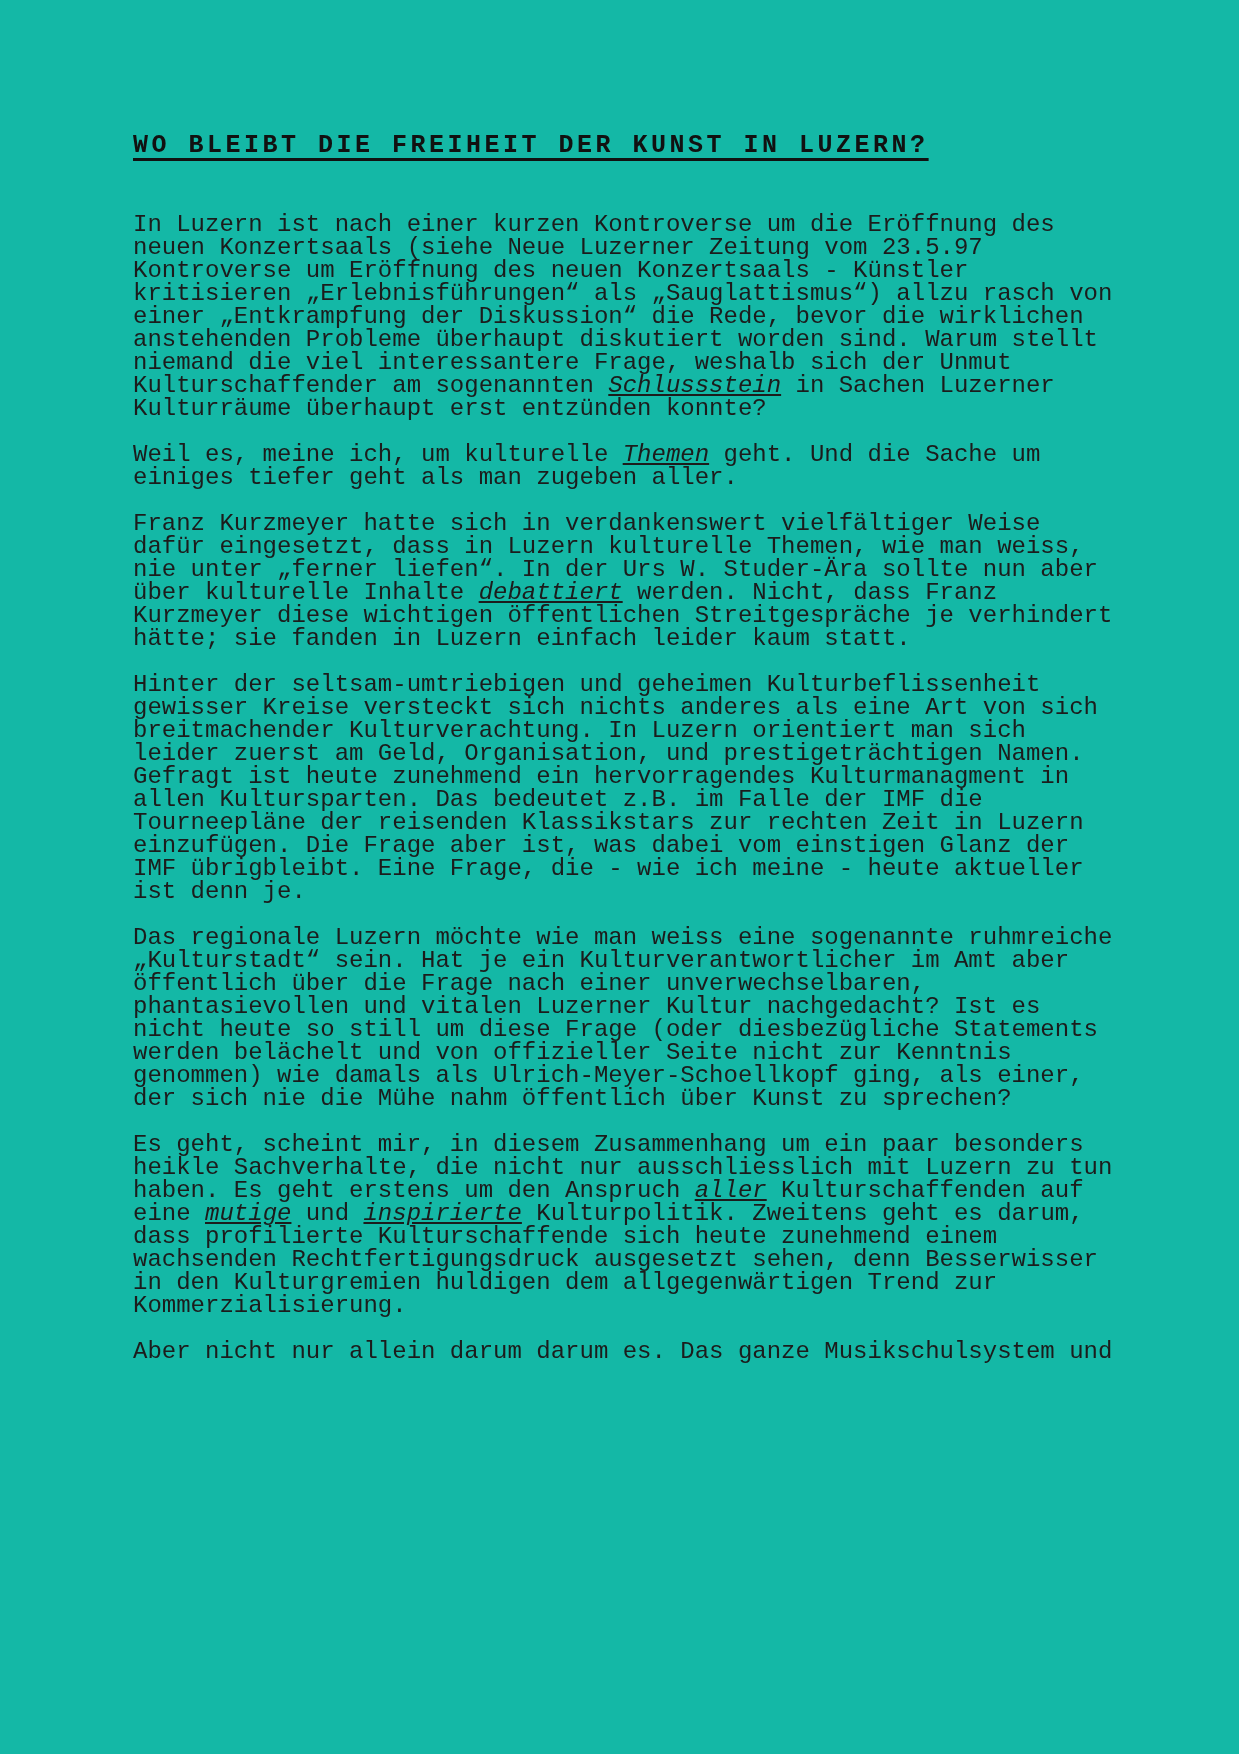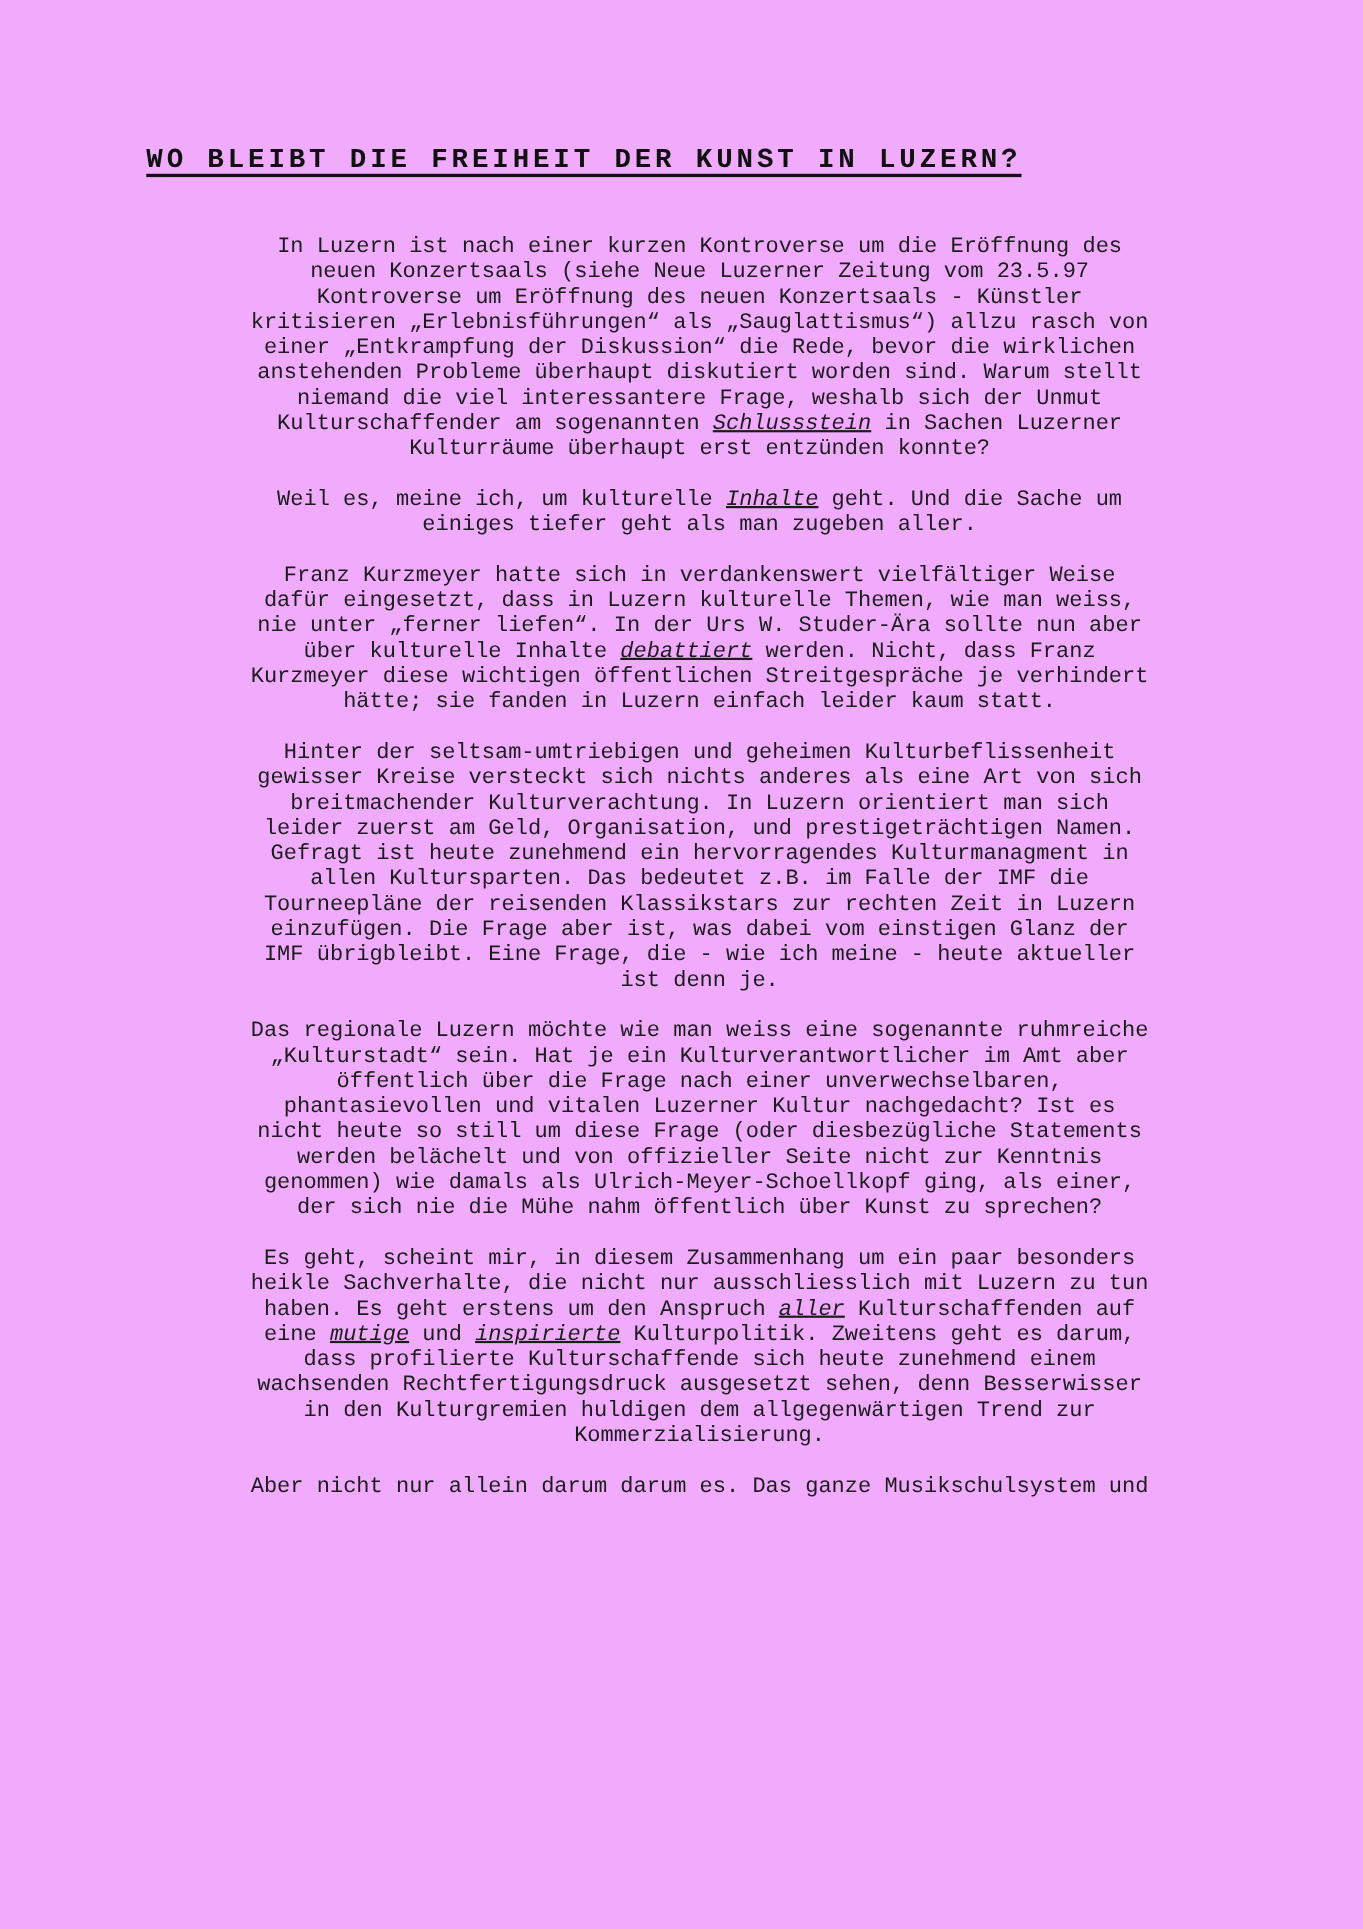--- a/index.html
+++ b/index.html
@@ -4,21 +4,21 @@
 <style>
   html, body {
     margin: 0;
     padding: 0;
     background: #ffffff;
   }
   .page {
     position: relative;
     width: 1239px;
     height: 1754px;
-    background: #f0abfc;
+    background: #14b8a6;
     box-sizing: border-box;
     padding: 131px 100px 0 133px;
     overflow: hidden;
     font-family: "Liberation Mono", "DejaVu Sans Mono", monospace;
     color: #1c1c1c;
   }
   .doc-title {
     font-family: "Liberation Mono", "DejaVu Sans Mono", monospace;
     font-weight: bold;
     font-size: 25px;
@@ -28,38 +28,37 @@
     text-decoration: underline;
     text-decoration-thickness: 2.5px;
     text-underline-offset: 6px;
     margin: 0 0 52px 0;
     white-space: nowrap;
   }
   .doc-body {
     width: 1006px;
   }
   .para {
-    font-size: 20px;
+    font-size: 24px;
     line-height: 23px;
     margin: 0 0 23px 0;
     white-space: nowrap;
-    text-align: center;
   }
   .para .italic {
     font-style: italic;
     text-decoration: underline;
   }
 </style>
 </head>
 <body>
 
 <div class="page">
   <h1 class="doc-title">WO BLEIBT DIE FREIHEIT DER KUNST IN LUZERN?</h1>
   <div class="doc-body">
       <p class="para"><span>In Luzern ist nach einer kurzen Kontroverse um die Eröffnung des</span><br><span>neuen Konzertsaals (siehe Neue Luzerner Zeitung vom 23.5.97</span><br><span>Kontroverse um Eröffnung des neuen Konzertsaals - Künstler</span><br><span>kritisieren „Erlebnisführungen“ als „Sauglattismus“) allzu rasch von</span><br><span>einer „Entkrampfung der Diskussion“ die Rede, bevor die wirklichen</span><br><span>anstehenden Probleme überhaupt diskutiert worden sind. Warum stellt</span><br><span>niemand die viel interessantere Frage, weshalb sich der Unmut</span><br><span>Kulturschaffender am sogenannten </span><span class="italic">Schlussstein</span><span> in Sachen Luzerner</span><br><span>Kulturräume überhaupt erst entzünden konnte?</span></p>
-      <p class="para"><span>Weil es, meine ich, um kulturelle </span><span class="italic">Inhalte</span><span> geht. Und die Sache um</span><br><span>einiges tiefer geht als man zugeben aller.</span></p>
+      <p class="para"><span>Weil es, meine ich, um kulturelle </span><span class="italic">Themen</span><span> geht. Und die Sache um</span><br><span>einiges tiefer geht als man zugeben aller.</span></p>
       <p class="para"><span>Franz Kurzmeyer hatte sich in verdankenswert vielfältiger Weise</span><br><span>dafür eingesetzt, dass in Luzern kulturelle Themen, wie man weiss,</span><br><span>nie unter „ferner liefen“. In der Urs W. Studer-Ära sollte nun aber</span><br><span>über kulturelle Inhalte </span><span class="italic">debattiert</span><span> werden. Nicht, dass Franz</span><br><span>Kurzmeyer diese wichtigen öffentlichen Streitgespräche je verhindert</span><br><span>hätte; sie fanden in Luzern einfach leider kaum statt.</span></p>
       <p class="para"><span>Hinter der seltsam-umtriebigen und geheimen Kulturbeflissenheit</span><br><span>gewisser Kreise versteckt sich nichts anderes als eine Art von sich</span><br><span>breitmachender Kulturverachtung. In Luzern orientiert man sich</span><br><span>leider zuerst am Geld, Organisation, und prestigeträchtigen Namen.</span><br><span>Gefragt ist heute zunehmend ein hervorragendes Kulturmanagment in</span><br><span>allen Kultursparten. Das bedeutet z.B. im Falle der IMF die</span><br><span>Tourneepläne der reisenden Klassikstars zur rechten Zeit in Luzern</span><br><span>einzufügen. Die Frage aber ist, was dabei vom einstigen Glanz der</span><br><span>IMF übrigbleibt. Eine Frage, die - wie ich meine - heute aktueller</span><br><span>ist denn je.</span></p>
       <p class="para"><span>Das regionale Luzern möchte wie man weiss eine sogenannte ruhmreiche</span><br><span>„Kulturstadt“ sein. Hat je ein Kulturverantwortlicher im Amt aber</span><br><span>öffentlich über die Frage nach einer unverwechselbaren,</span><br><span>phantasievollen und vitalen Luzerner Kultur nachgedacht? Ist es</span><br><span>nicht heute so still um diese Frage (oder diesbezügliche Statements</span><br><span>werden belächelt und von offizieller Seite nicht zur Kenntnis</span><br><span>genommen) wie damals als Ulrich-Meyer-Schoellkopf ging, als einer,</span><br><span>der sich nie die Mühe nahm öffentlich über Kunst zu sprechen?</span></p>
       <p class="para"><span>Es geht, scheint mir, in diesem Zusammenhang um ein paar besonders</span><br><span>heikle Sachverhalte, die nicht nur ausschliesslich mit Luzern zu tun</span><br><span>haben. Es geht erstens um den Anspruch </span><span class="italic">aller</span><span> Kulturschaffenden auf</span><br><span>eine </span><span class="italic">mutige</span><span> und </span><span class="italic">inspirierte</span><span> Kulturpolitik. Zweitens geht es darum,</span><br><span>dass profilierte Kulturschaffende sich heute zunehmend einem</span><br><span>wachsenden Rechtfertigungsdruck ausgesetzt sehen, denn Besserwisser</span><br><span>in den Kulturgremien huldigen dem allgegenwärtigen Trend zur</span><br><span>Kommerzialisierung.</span></p>
       <p class="para"><span>Aber nicht nur allein darum darum es. Das ganze Musikschulsystem und</span><br><br><br></p>
     </div>
 </div>
 
 </body></html>

